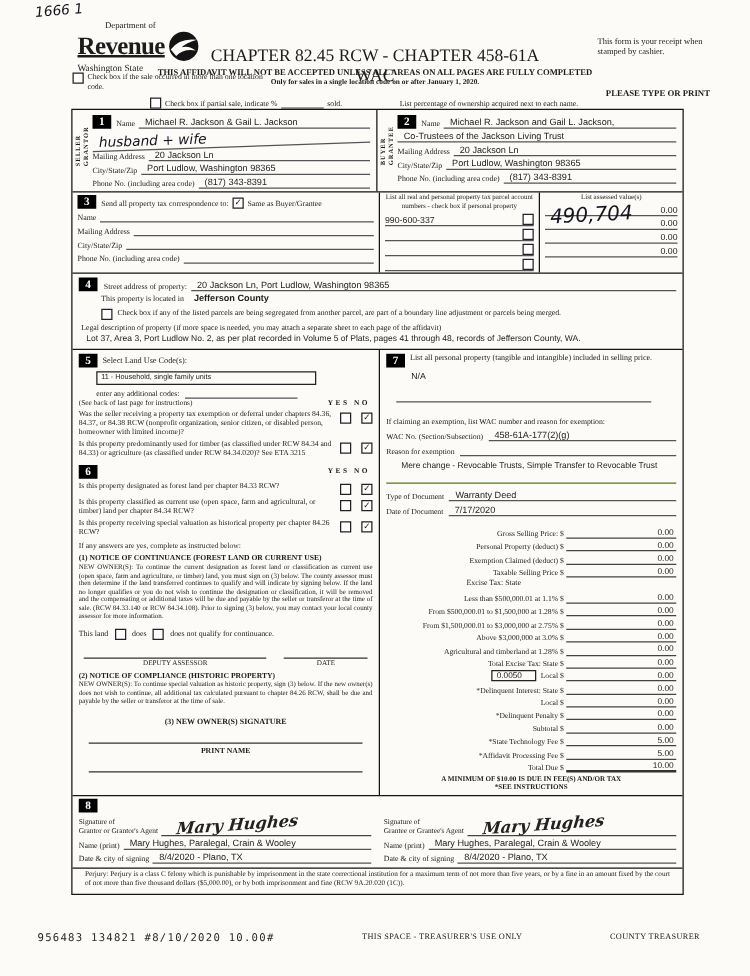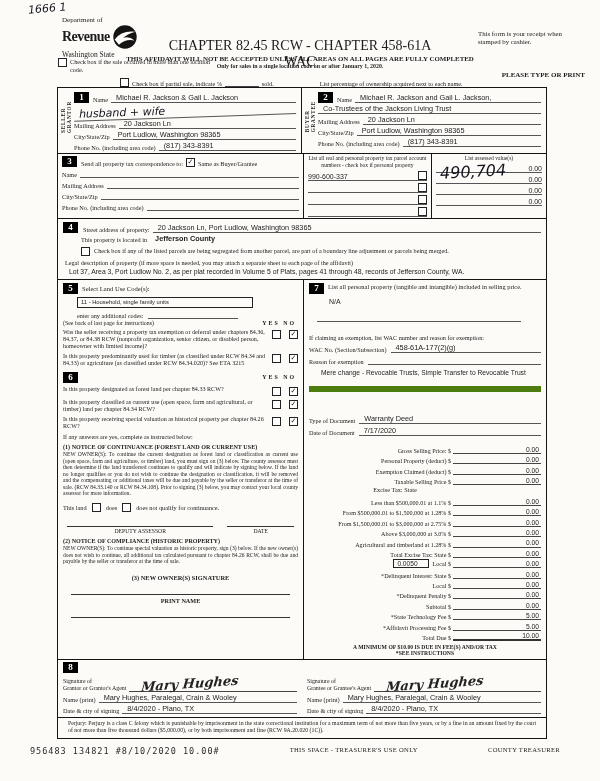--- a/index.html
+++ b/index.html
@@ -9,31 +9,31 @@
   .hand{font-family:"DejaVu Sans",sans-serif;font-style:italic;color:#15151f;}
   .sig{font-family:"DejaVu Serif",serif;font-style:italic;font-weight:bold;font-size:13px;
        transform:rotate(-4deg) skewX(-10deg);display:inline-block;white-space:nowrap;color:#222;}
   .cb{display:inline-block;width:7px;height:7px;border:1px solid #222;font-size:7px;line-height:7px;
       text-align:center;vertical-align:middle;background:#fff;flex:none;font-family:"DejaVu Sans",sans-serif;}
   .numbox{display:inline-block;background:#000;color:#fff;font-weight:bold;width:15px;height:11px;
       line-height:11px;text-align:center;font-size:9px;vertical-align:middle;flex:none;}
   
   .hand-note{position:absolute;left:28px;top:2px;font-size:11px;transform:rotate(-5deg);}
   .logo{position:absolute;left:62px;top:16px;width:120px;}
-  .logo .dept{font-size:7px;}
+  .logo .dept{font-size:7px;margin-left:22px;}
   .logo .revrow{display:flex;align-items:center;}
-  .logo .brand{font-size:14px;font-weight:bold;letter-spacing:-0.5px;}
+  .logo .brand{font-size:20px;font-weight:bold;letter-spacing:-0.5px;text-decoration:underline;}
   .logo .wa{font-size:7.5px;}
   .titleblk{position:absolute;left:160px;top:26px;width:280px;text-align:center;}
   .titleblk .t1{font-size:11.5px;font-weight:bold;letter-spacing:0.2px;}
   .titleblk .t2{font-size:14px;margin-top:12px;}
   .receipt{position:absolute;right:18px;top:30px;width:104px;font-size:6.8px;line-height:1.25;}
   .notice{position:absolute;left:0;top:55px;width:100%;text-align:center;font-size:6.9px;font-weight:bold;}
   .singleloc{position:absolute;left:0;top:63px;width:100%;text-align:center;font-size:5.9px;font-weight:bold;}
-  .typeprint{position:absolute;right:15px;top:71px;font-size:7px;font-weight:bold;}
+  .typeprint{position:absolute;right:32px;top:71px;font-size:7px;font-weight:bold;}
   .multiloc{position:absolute;left:58px;top:58px;width:160px;font-size:6.2px;line-height:1.25;display:flex;gap:3px;}
   .partialrow{position:absolute;left:120px;top:78px;width:470px;font-size:6.2px;display:flex;align-items:flex-end;gap:3px;}
   .blankline{display:inline-block;width:34px;border-bottom:1px solid #444;height:7px;}
   
   .form-box{position:absolute;left:57px;top:87px;width:488px;border:1.5px solid #151515;background:#fcfbf8;}
   .sect{border-bottom:1px solid #151515;}
   .row12{display:flex;}
   .half{width:50%;display:flex;box-sizing:border-box;}
   .half.first{border-right:1px solid #151515;}
   .sidecol{width:15px;flex:none;display:flex;flex-direction:column;align-items:center;padding-top:13px;}
@@ -82,21 +82,21 @@
   .csig{text-align:center;font-size:6.4px;font-weight:bold;margin-top:9px;}
   .uline{border-bottom:1px solid #333;height:13px;margin:0 8px;}
   .pn{text-align:center;font-size:6.2px;font-weight:bold;margin-top:2px;}
   
   .h7{display:flex;align-items:flex-start;gap:4px;font-size:6.4px;line-height:1.2;}
   .na{font-size:7px;margin:4px 0 10px 20px;}
   .claim{font-size:6.2px;margin-top:12px;}
   .wrow{display:flex;align-items:flex-end;margin-top:3px;}
   .wrow .lbl{font-size:6.2px;white-space:nowrap;padding-right:4px;flex:none;}
   .mere{font-size:6.7px;margin:4px 0 10px 12px;}
-  .docwrap{border-top:6px solid #4d7c0f;padding-top:23px;margin-top:0;}
+  .docwrap{border-top:1px solid #4d7c0f;padding-top:5px;margin-top:0;}
   .taxtbl{margin-top:8px;}
   .trow{display:flex;align-items:flex-end;height:10.4px;}
   .tl{width:142px;flex:none;text-align:right;font-size:6.1px;white-space:nowrap;padding-right:2px;}
   .tf{flex:1;border-bottom:1px solid #444;text-align:right;font-size:6.7px;padding:0 2px 0 0;line-height:1.05;}
   .exhead{width:142px;text-align:center;font-size:6.3px;height:10px;padding-left:30px;box-sizing:border-box;}
   .ratebox{display:inline-block;border:1px solid #222;font-size:6.6px;padding:0 10px 0 3px;margin-right:4px;
            font-family:"Liberation Sans",sans-serif;}
   .minnote{text-align:center;font-size:5.7px;font-weight:bold;margin-top:3px;}
   .seeins{text-align:center;font-size:5.7px;font-weight:bold;}
   

